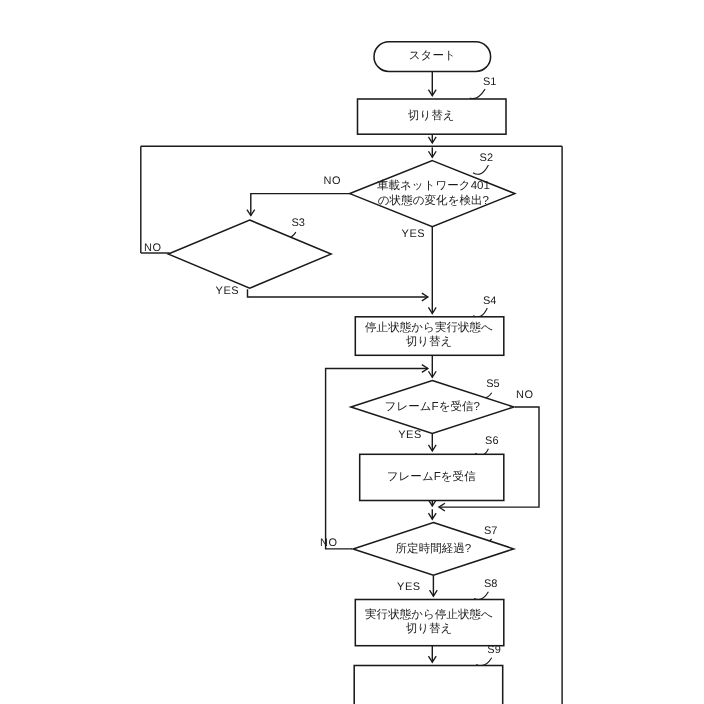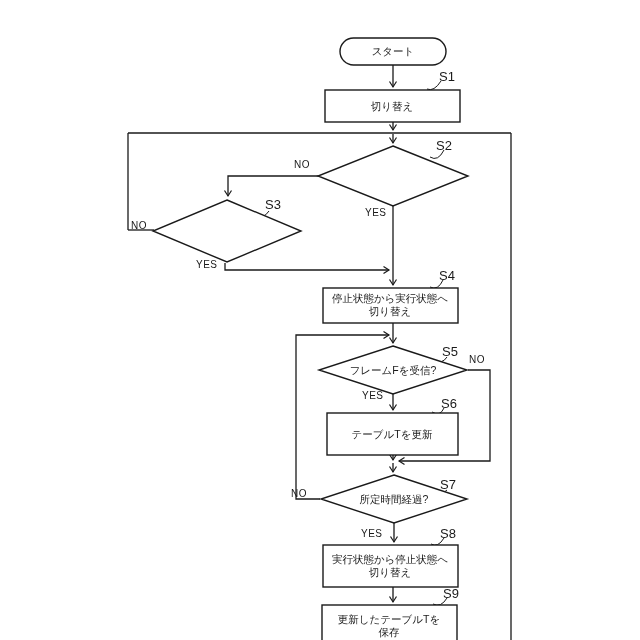--- a/index.html
+++ b/index.html
@@ -18,21 +18,21 @@
     text-align:center;
     white-space:nowrap;
     font-size:10.5px;
     line-height:13px;
     color:#1a1a1a;
     z-index:2;
   }
   .node-text span{display:block;}
   .step-id{
     position:absolute;
-    font-size:13px;
+    font-size:10px;
     color:#1a1a1a;
     z-index:2;
     white-space:nowrap;
   }
   .branch-label{
     position:absolute;
     font-size:10px;
     color:#1a1a1a;
     z-index:2;
     white-space:nowrap;
@@ -97,40 +97,40 @@
       <rect x="322" y="575" width="135" height="43"></rect>
     </g>
   </svg>
 
   <div class="node-text" style="left:393px;top:21px">
     <span>スタート</span>
   </div>
   <div class="node-text" style="left:392px;top:76px">
     <span>切り替え</span>
   </div>
+  <div class="node-text" style="left:394px;top:146px">
+    <span>車載ネットワーク401</span>
+    <span>の状態の変化を検出?</span>
+  </div>
   <div class="node-text" style="left:390px;top:275px">
     <span>停止状態から実行状態へ</span>
     <span>切り替え</span>
   </div>
   <div class="node-text" style="left:393px;top:340px">
     <span>フレームFを受信?</span>
   </div>
   <div class="node-text" style="left:392px;top:404px">
-    <span>テーブルTを更新</span>
+    <span>フレームFを受信</span>
   </div>
   <div class="node-text" style="left:394px;top:469px">
     <span>所定時間経過?</span>
   </div>
   <div class="node-text" style="left:390px;top:536px">
     <span>実行状態から停止状態へ</span>
     <span>切り替え</span>
-  </div>
-  <div class="node-text" style="left:389px;top:596px">
-    <span>更新したテーブルTを</span>
-    <span>保存</span>
   </div>
 
   <div class="step-id" style="left:439px;top:39px">S1</div>
   <div class="step-id" style="left:436px;top:108px">S2</div>
   <div class="step-id" style="left:265px;top:167px">S3</div>
   <div class="step-id" style="left:439px;top:238px">S4</div>
   <div class="step-id" style="left:442px;top:314px">S5</div>
   <div class="step-id" style="left:441px;top:366px">S6</div>
   <div class="step-id" style="left:440px;top:447px">S7</div>
   <div class="step-id" style="left:440px;top:496px">S8</div>

